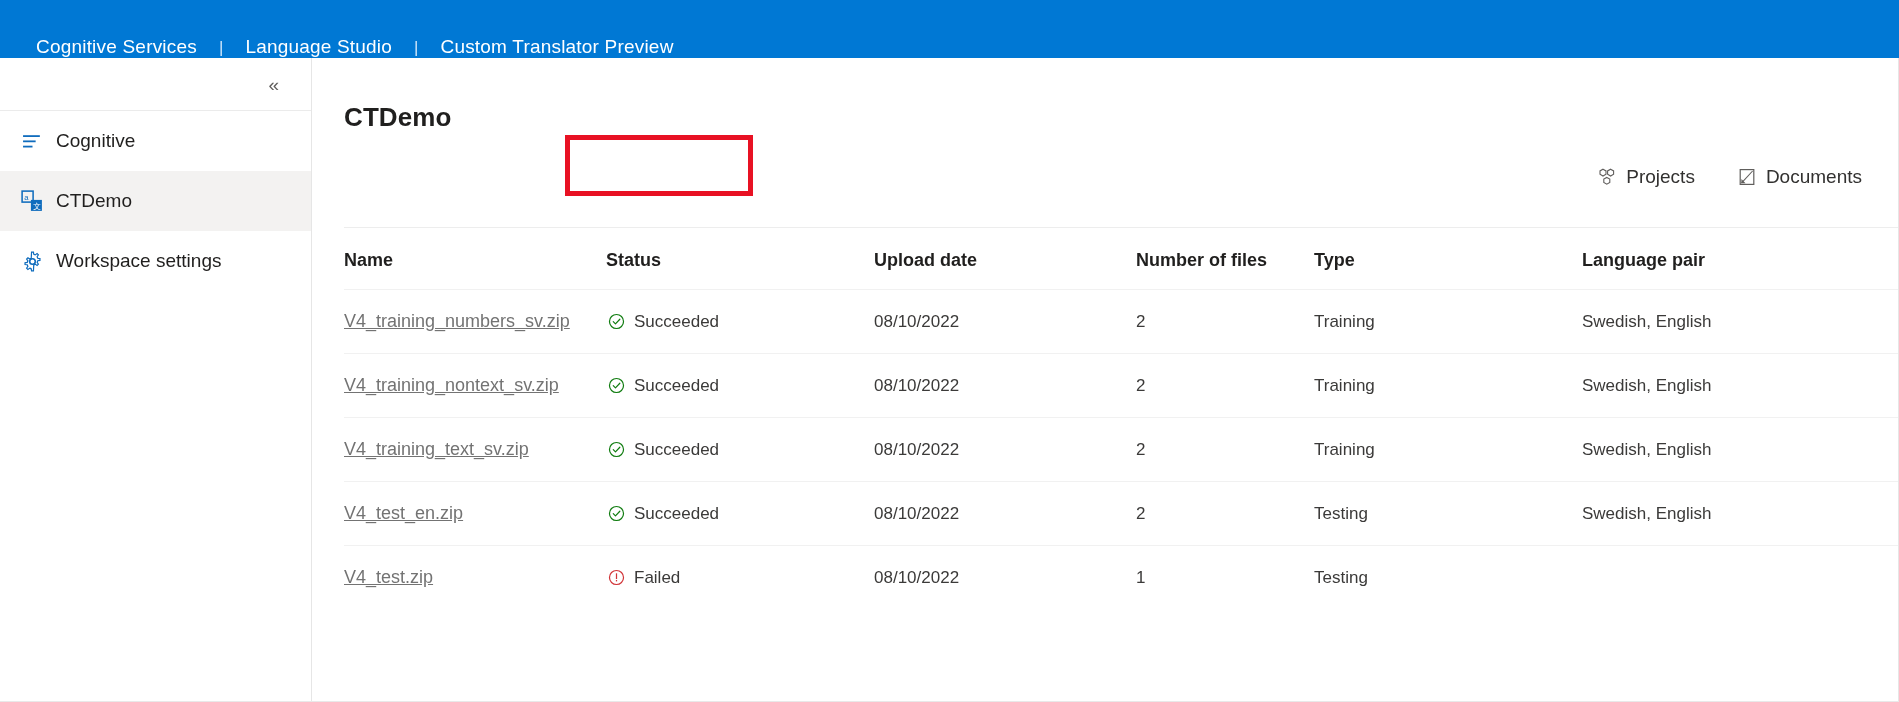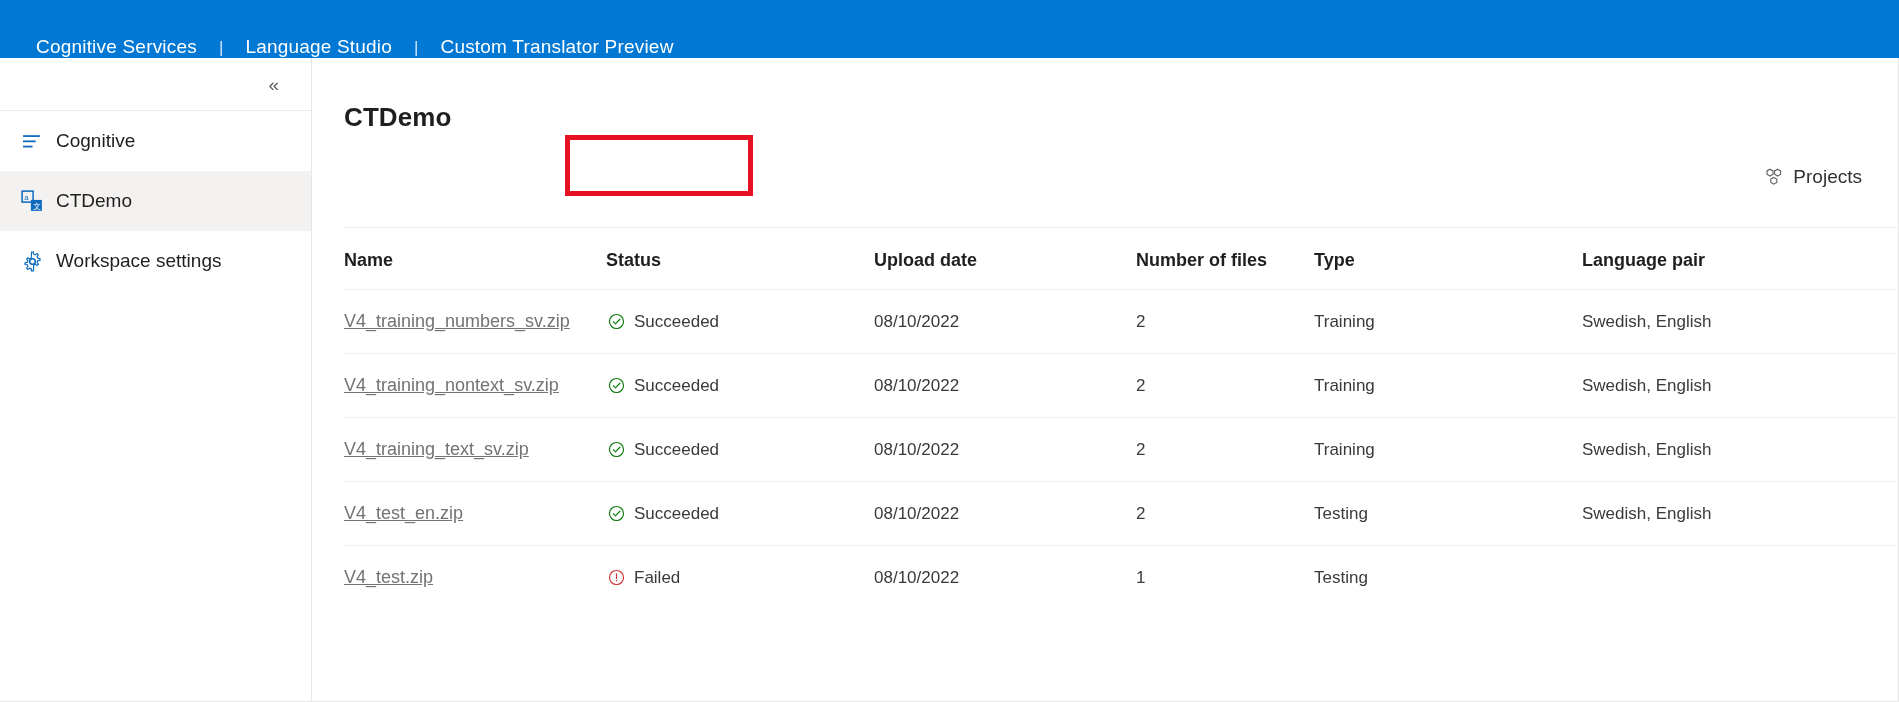--- a/index.html
+++ b/index.html
@@ -308,20 +308,31 @@
           <svg width="20" height="20" viewBox="0 0 20 20" aria-hidden="true">
             <path d="M6 2.2l3 1.7v3.4L6 9 3 7.3V3.9L6 2.2z" fill="none" stroke="#605e5c" stroke-width="1.1"></path>
             <path d="M13.6 2.2l3 1.7v3.4l-3 1.7-3-1.7V3.9l3-1.7z" fill="none" stroke="#605e5c" stroke-width="1.1"></path>
             <path d="M9.8 10.4l3 1.7v3.4l-3 1.7-3-1.7v-3.4l3-1.7z" fill="none" stroke="#605e5c" stroke-width="1.1"></path>
           </svg>
         </span>
         <span>Projects</span>
         <span class="tab-underline"></span>
       </div>
 
+      <div class="tab">
+        <span class="tab-icon">
+          <svg width="20" height="20" viewBox="0 0 20 20" aria-hidden="true">
+            <rect x="3.2" y="2.6" width="13.6" height="14.8" fill="none" stroke="#605e5c" stroke-width="1.2"></rect>
+            <path d="M4.4 16.2L15.6 4.0" stroke="#605e5c" stroke-width="1.1" fill="none"></path>
+            <path d="M4.4 16.2h4.1l-4.1-4.1z" fill="#605e5c"></path>
+          </svg>
+        </span>
+        <span>Documents</span>
+        <span class="tab-underline"></span>
+      </div>
 
 
     </div>
 
     <div class="red-box"></div>
 
     <div class="table-wrap">
       <div class="divider-top"></div>
       <table class="history">
         <colgroup>

